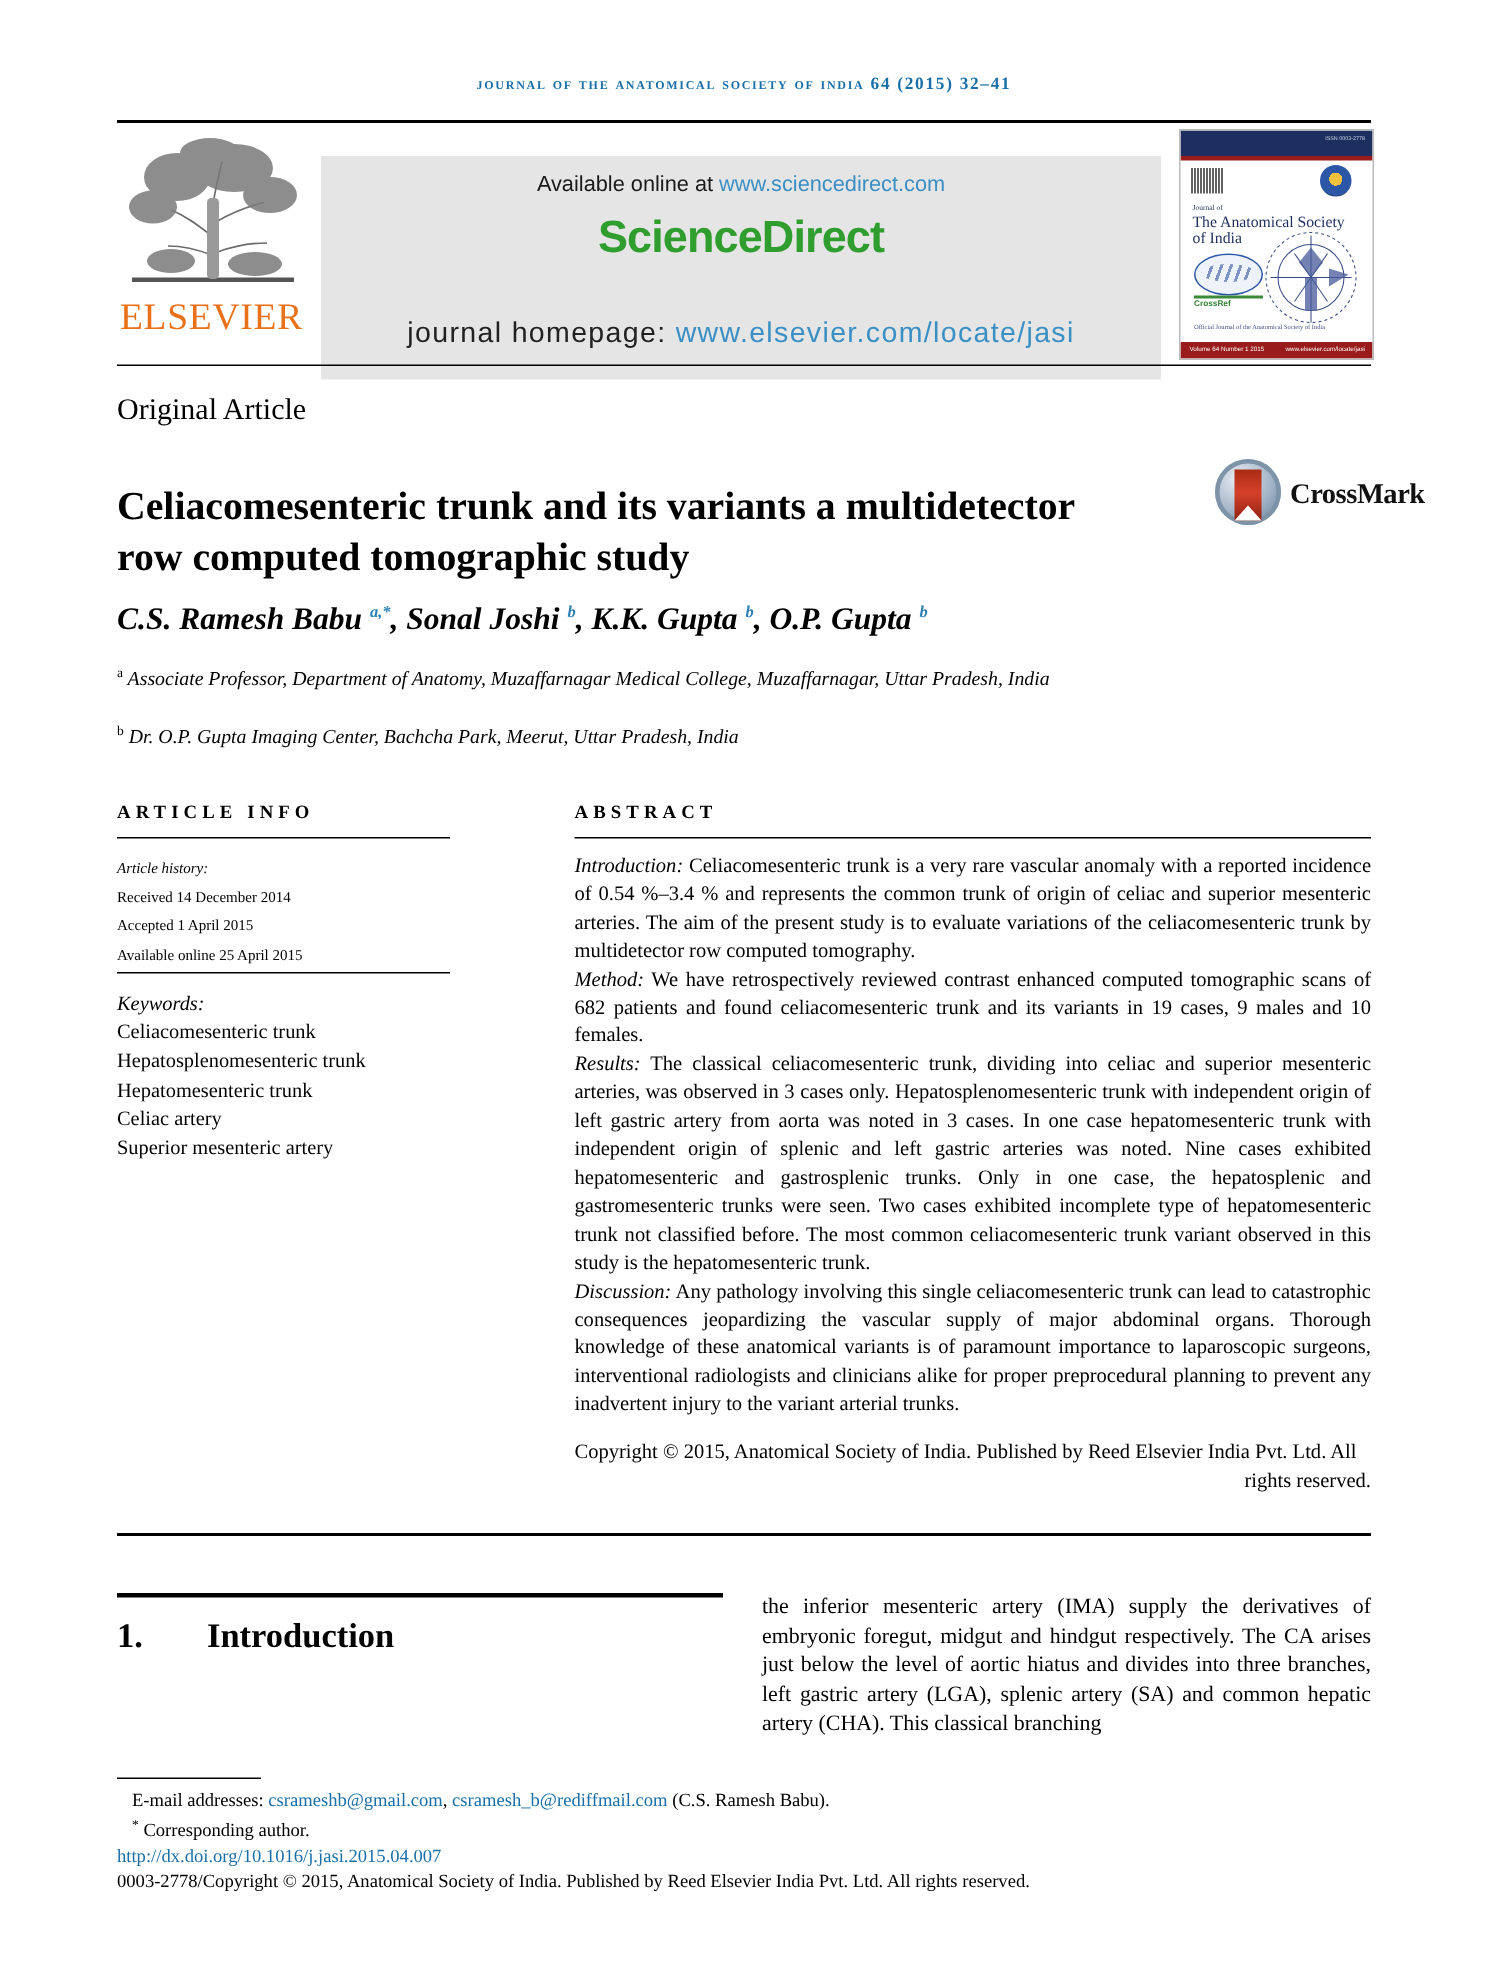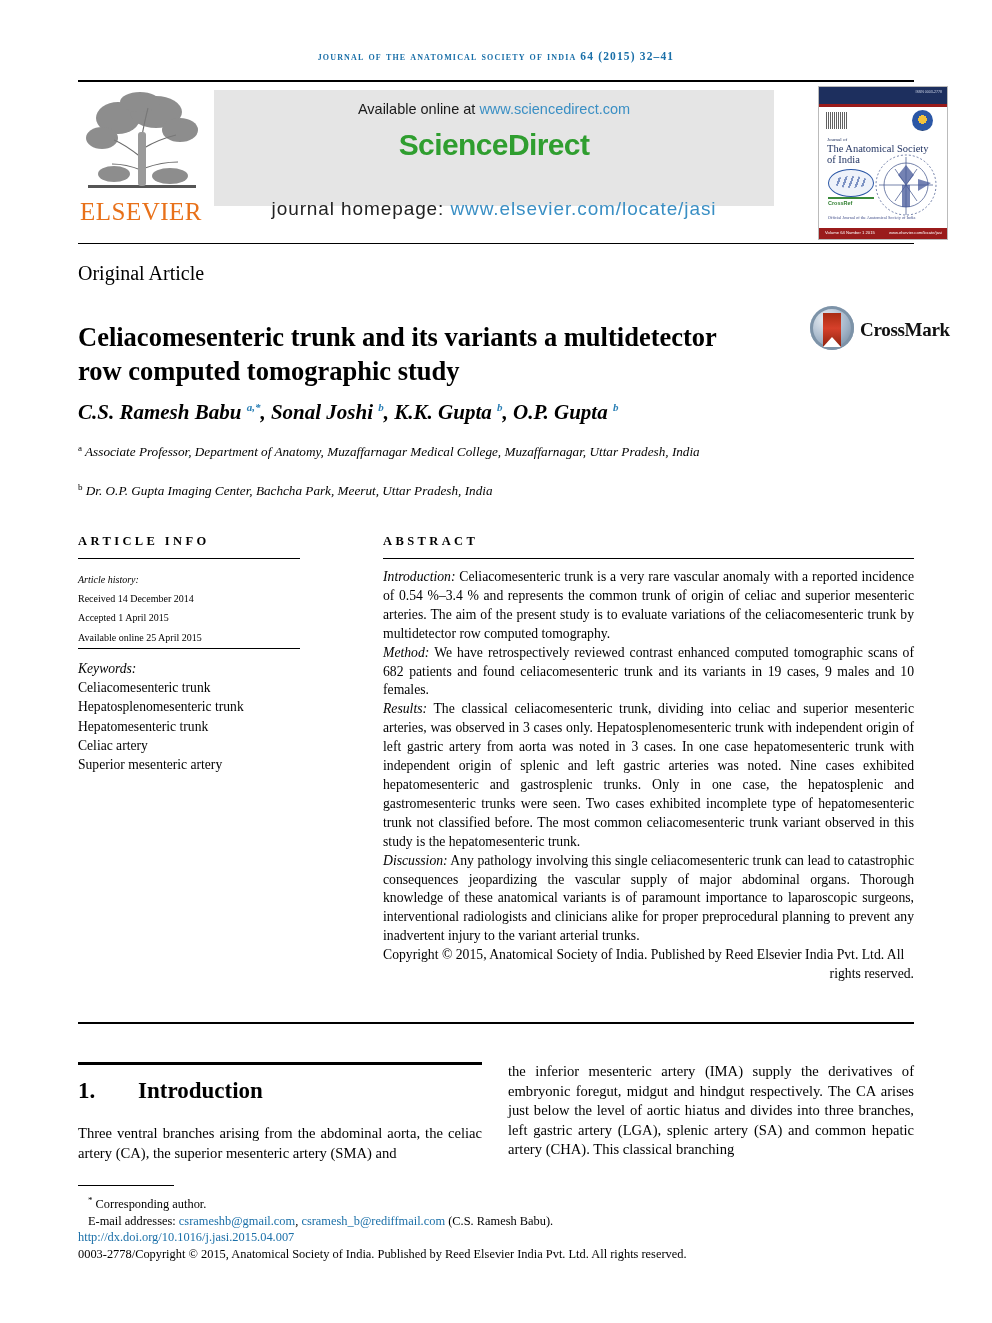--- a/index.html
+++ b/index.html
@@ -75,23 +75,23 @@
     text-align: center;
     font-family: "Liberation Serif", serif;
     font-size: 25px;
     letter-spacing: 0.5px;
     color: #E8711A;
   }
 
   .sd-banner {
     position: absolute;
     left: 136px;
-    top: 4px;
+    top: 18px;
     width: 560px;
-    height: 116px;
+    height: 149px;
     background: #e5e5e5;
   }
   .sd-available {
     position: absolute;
     left: 0; top: 11px; width: 560px;
     text-align: center;
     font-family: "Liberation Sans", sans-serif;
     font-size: 14.5px;
     color: #1a1a1a;
   }
@@ -114,21 +114,21 @@
     font-family: "Liberation Sans", sans-serif;
     font-size: 19px;
     letter-spacing: 0.9px;
     color: #222;
   }
   .sd-home a { color: #3a8fc4; text-decoration: none; }
 
   
   .cover {
     position: absolute;
-    left: 740px;
+    left: 708px;
     top: 0px;
     width: 128px;
     height: 152px;
     border: 1px solid #bbb;
     background: #ffffff;
     overflow: hidden;
   }
   .cover-topband { position:absolute; left:0; top:0; width:128px; height:17px; background:#1d2f5e;}
   .cover-redline { position:absolute; left:0; top:17px; width:128px; height:3px; background:#9a1b1b;}
   .cover-issn { position:absolute; right:5px; top:3px; font-size:3.6px; color:#cfd6e8; font-family:"Liberation Sans",sans-serif;}
@@ -278,21 +278,21 @@
     position: absolute;
     left: 383px; top: 568px; width: 531px;
     font-family: "Liberation Serif", serif;
     font-size: 13.7px;
     line-height: 18.9px;
     text-align: justify;
     color: #000;
   }
   .abstract p { margin: 0; }
   .abstract .lead { font-style: italic; }
-  .abstract .copy { text-align: justify; }
+  .abstract .copy { text-align: justify; margin-top: 13px; }
   .abstract .copy-last { text-align: right; }
 
   .rule-abs-bottom { position:absolute; left:78px; top:1022px; width:836px; height:1.8px; background:#000; }
 
   
   .col-left  { position:absolute; left:78px;  top:1062px; width:404px; }
   .col-right { position:absolute; left:508px; top:1062px; width:406px; }
 
   .sec-rule { width:404px; height:3px; background:#000; margin-bottom:13px; }
   .sec-title {
@@ -474,36 +474,33 @@
     <p class="copy-last">rights reserved.</p>
   </div>
 
   <div class="rule-abs-bottom"></div>
 
   <div class="col-left">
     <div class="sec-rule"></div>
     <div class="sec-title">
       <span class="num">1.</span><span>Introduction</span>
     </div>
-    <div class="body-text">
-      <p>Three ventral branches arising from the abdominal aorta, the celiac artery (CA), the superior mesenteric artery (SMA) and</p>
-    </div>
   </div>
 
   <div class="col-right">
     <div class="body-text">
       <p>the inferior mesenteric artery (IMA) supply the derivatives of embryonic foregut, midgut and hindgut respectively. The CA arises just below the level of aortic hiatus and divides into three branches, left gastric artery (LGA), splenic artery (SA) and common hepatic artery (CHA). This classical branching</p>
     </div>
   </div>
 
   <div class="foot-rule"></div>
   <div class="footer">
     <div class="ind">
+      <span>E-mail addresses: </span><a href="#">csrameshb@gmail.com</a><span>, </span><a href="#">csramesh_b@rediffmail.com</a><span> (C.S. Ramesh Babu).</span>
+    </div>
+    <div class="ind">
       <sup>*</sup><span> Corresponding author.</span>
-    </div>
-    <div class="ind">
-      <span>E-mail addresses: </span><a href="#">csrameshb@gmail.com</a><span>, </span><a href="#">csramesh_b@rediffmail.com</a><span> (C.S. Ramesh Babu).</span>
     </div>
     <div class="doi"><a href="#">http://dx.doi.org/10.1016/j.jasi.2015.04.007</a></div>
     <div class="issn-line">0003-2778/Copyright © 2015, Anatomical Society of India. Published by Reed Elsevier India Pvt. Ltd. All rights reserved.</div>
   </div>
 
 </div>
 
 </body></html>

